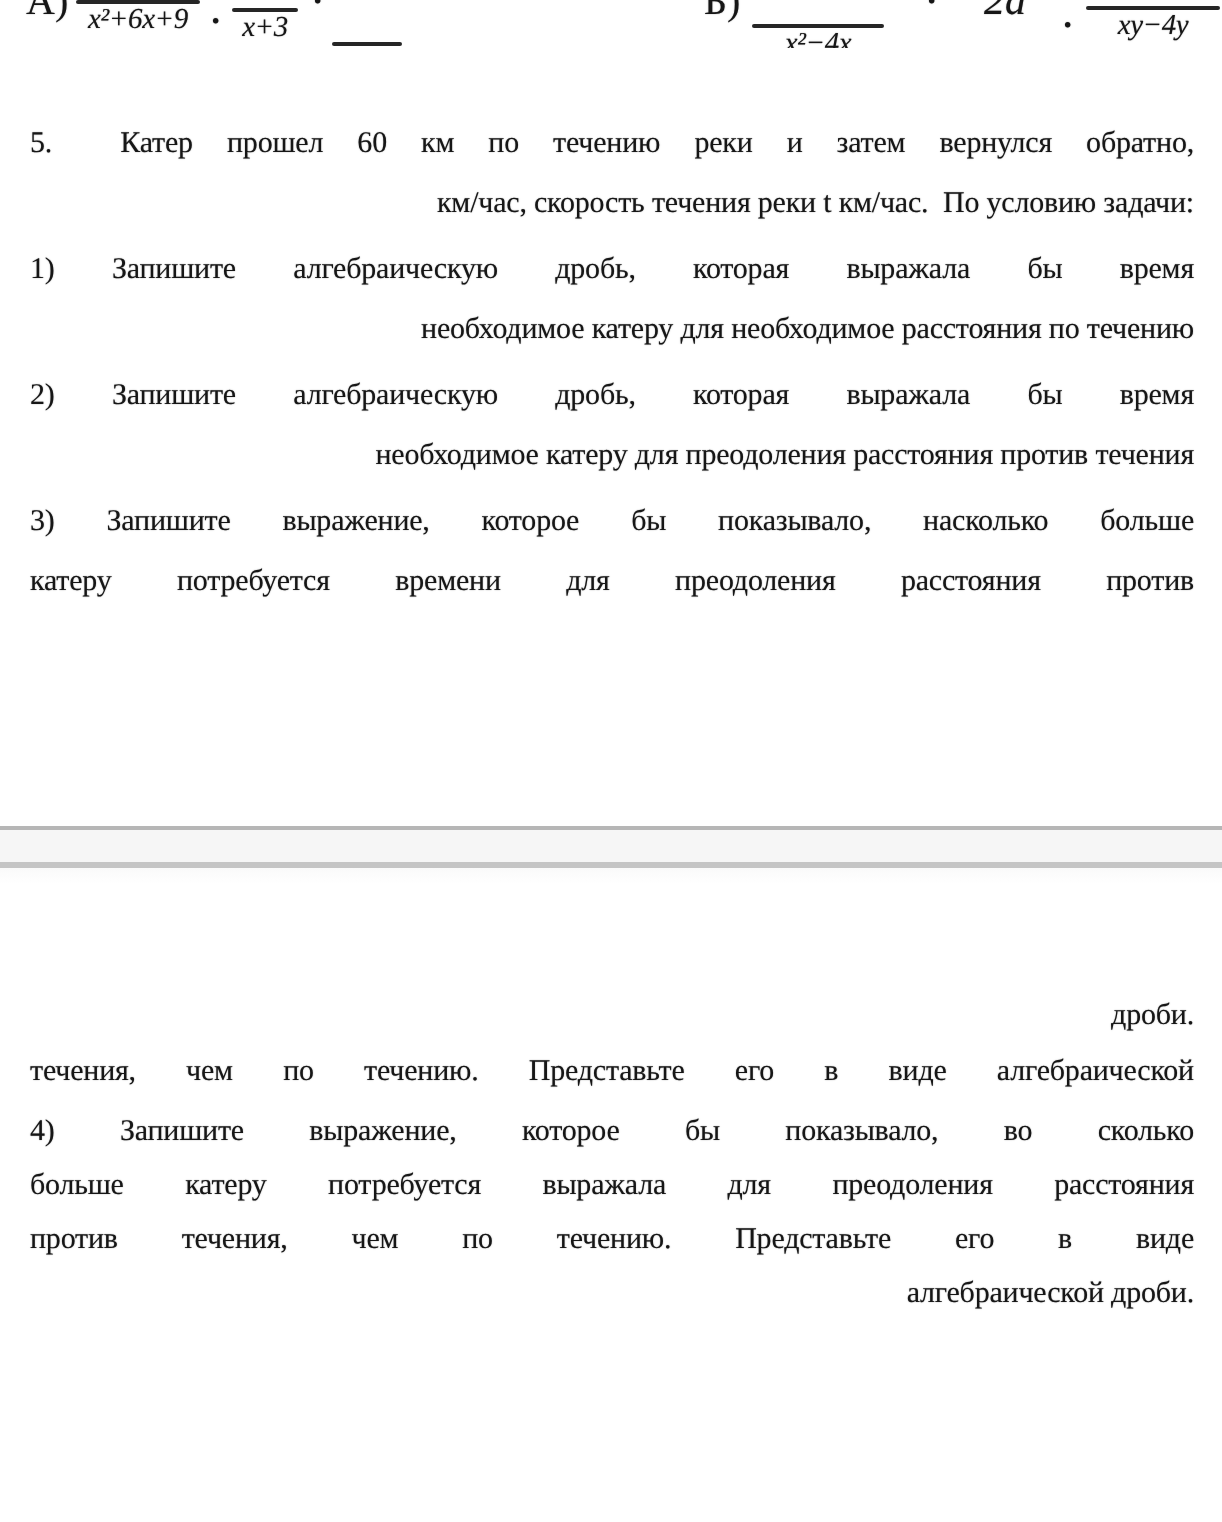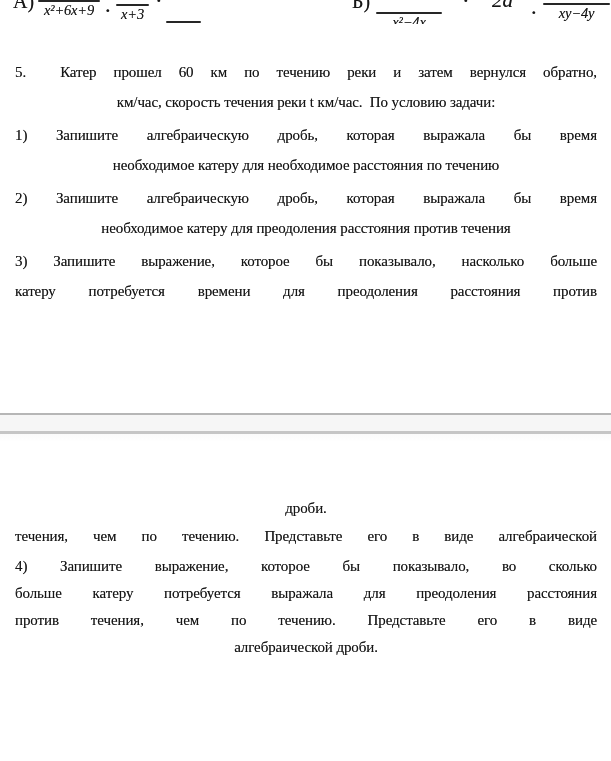--- a/index.html
+++ b/index.html
@@ -18,21 +18,21 @@
   .fmid{position:absolute;top:-10px;font-style:italic;font-size:21px;line-height:21px;white-space:nowrap;}
   
   .doc{position:absolute;left:15px;width:582px;top:0;padding-top:57px;}
   .doc2{position:absolute;left:15px;width:582px;top:494px;}
   p.para{margin:0 0 3px 0;}
   .ln{font-size:15px;line-height:30px;letter-spacing:-0.1px;}
   .doc2 .ln{line-height:28px;}
   .doc2 .item4 .ln{line-height:27px;}
   .item4{margin-top:8px;}
   .j{text-align:justify;text-align-last:justify;}
-  .l{text-align:center;}
+  .l{text-align:right;}
   
   .pb{position:absolute;left:0;width:611px;}
   .pb-line1{top:413px;height:2px;background:#b6b6b6;}
   .pb-gap{top:415px;height:16px;background:#f6f6f6;}
   .pb-line2{top:431px;height:2.5px;background:#c5c5c5;}
   .pb-fade{top:433.5px;height:8px;background:linear-gradient(#fafafa,#ffffff);}
 </style>
 </head>
 <body>
 

